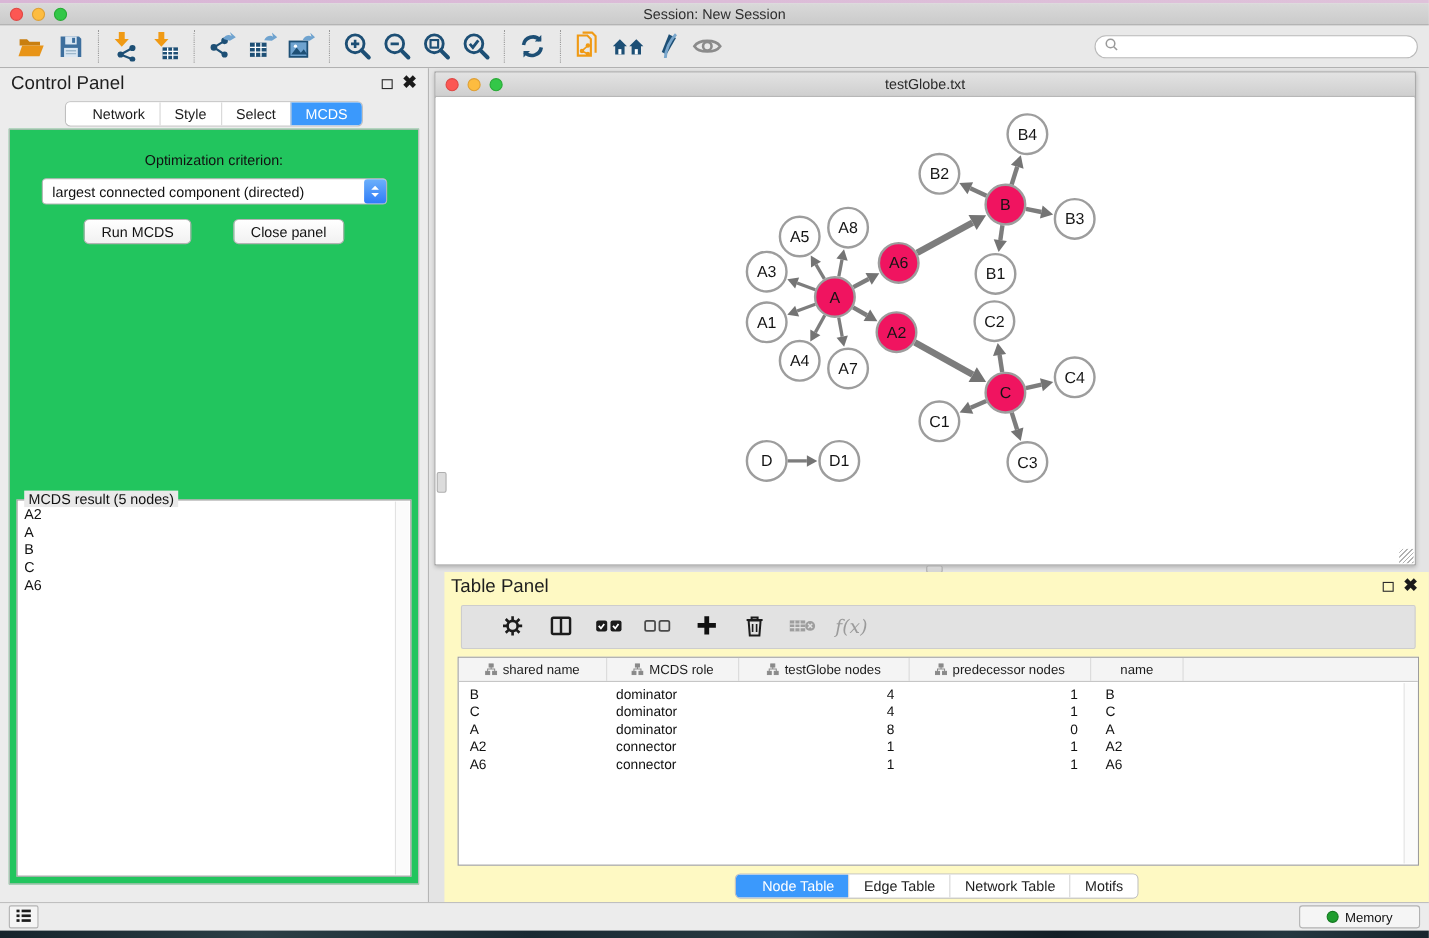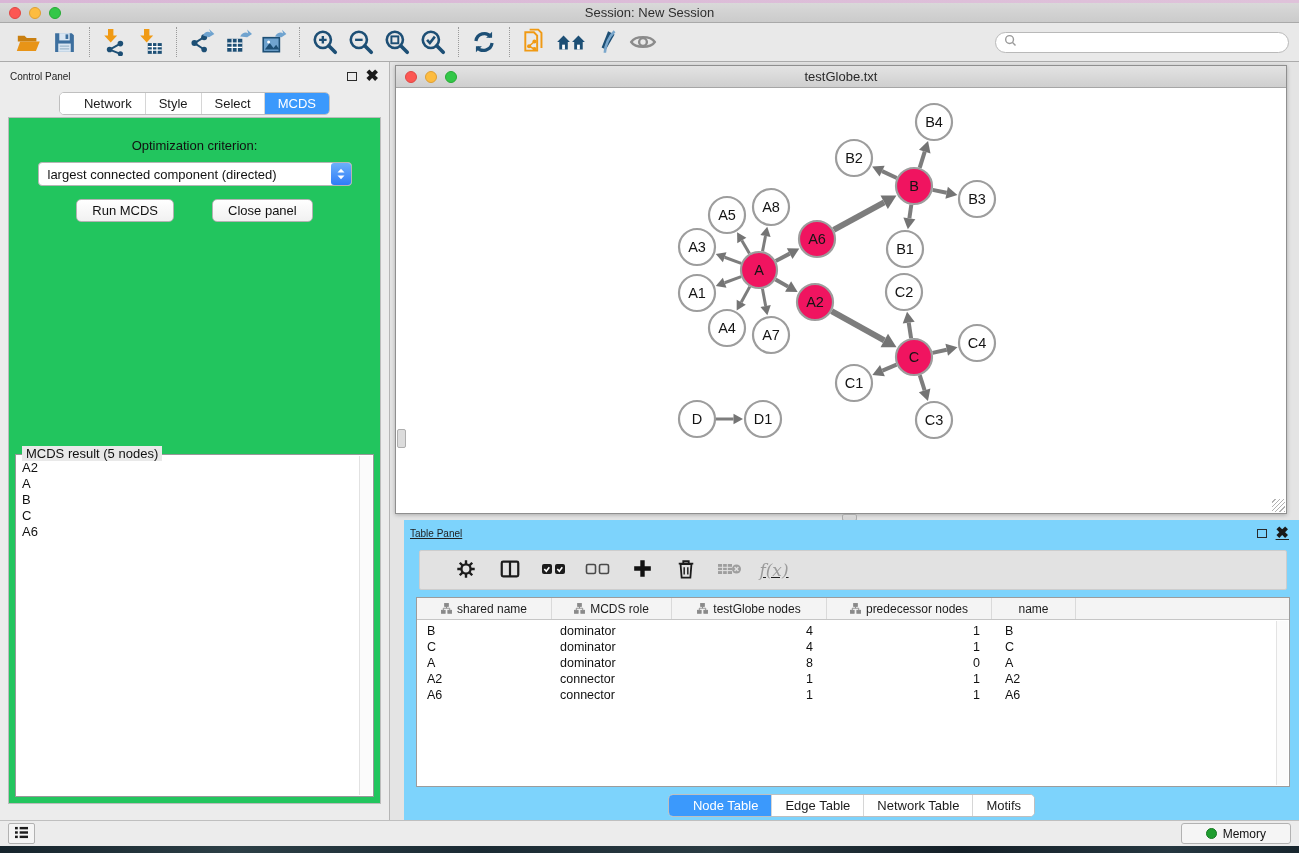--- a/index.html
+++ b/index.html
@@ -23,21 +23,21 @@
   .tb-sep { width:1px; height:30px; border-left:1px dotted #9a9a9a; margin:0 7px; }
   .search-box { margin-left:auto; width:294px; height:21px; background:#fff; border:1px solid #b9b9b9; border-radius:11px; display:flex; align-items:center; padding:0 8px; gap:5px; }
   .search-box input { border:none; outline:none; flex:1; font-size:12px; font-family:"Liberation Sans",sans-serif; background:transparent; }
 
   
   .main { height:758px; display:flex; position:relative; background:#e4e4e4; }
 
   
   .control-panel { width:390px; background:#ececec; border-right:1px solid #b5b5b5; position:relative; }
   .panel-header { height:28px; display:flex; align-items:center; padding:0 10px; }
-  .panel-title { font-size:10px; color:#1e1e1e; }
+  .panel-title { font-size:17px; color:#1e1e1e; }
   .panel-header-btns { margin-left:auto; display:flex; align-items:center; gap:9px; }
   .float-icon { width:10px; height:9px; border:1.6px solid #2a2a2a; display:inline-block; }
   .close-icon { font-size:16px; font-weight:bold; color:#1a1a1a; line-height:10px; }
   .seg { display:flex; border:1px solid #bfbfbf; border-radius:5px; overflow:hidden; background:#fff; }
   .seg-item { padding:3px 13px; font-size:13px; color:#1c1c1c; background:#fff; border-left:1px solid #d6d6d6; cursor:default; }
   .seg-item:first-child { border-left:none;padding-left:24px; }
   .seg-item.active { background:#3b99fc; color:#fff; }
   .cp-tabs-row { display:flex; justify-content:center; margin-top:2px; }
   .cp-content { position:absolute; left:8px; right:8px; top:55px; bottom:16px; background:#22c55e; border:1px solid #bcbcbc; }
   .opt-label { text-align:center; margin-top:20px; font-size:13px; color:#111; }
@@ -59,21 +59,21 @@
 
   
   .network-window { position:absolute; left:5px; top:3px; width:892px; height:449px; background:#fff; border:1px solid #8f8f8f; box-shadow:0 1px 4px rgba(0,0,0,.25); }
   .nw-titlebar { height:22px; background:linear-gradient(#e3e3e3,#cfcfcf); border-bottom:1px solid #a6a6a6; position:relative; display:flex; align-items:center; }
   .nw-title { position:absolute; left:0; right:0; text-align:center; font-size:13px; color:#2a2a2a; }
   .nw-canvas { position:absolute; top:23px; left:0; right:0; bottom:0; background:#fff; }
   .nw-canvas svg { display:block; }
   .nw-grip { position:absolute; right:1px; bottom:1px; width:13px; height:13px; background:repeating-linear-gradient(135deg, transparent 0 2px, #b2b2b2 2px 3px); }
 
   
-  .table-panel { position:absolute; left:14px; right:0; top:458px; height:300px; background:#7dd3fc;text-decoration:underline; }
+  .table-panel { position:absolute; left:14px; right:0; top:458px; height:300px; background:#fef9c3; }
   .tp-header { height:26px; display:flex; align-items:center; padding:0 10px 0 6px; }
   .tp-toolbar { margin:4px 12px 0 15px; height:40px; background:#e2e2e2; border:1px solid #cdcdcd; border-radius:2px; display:flex; align-items:center; gap:0; padding-left:24px; }
   .tp-tool { width:44px; height:34px; display:flex; align-items:center; justify-content:center; }
   .fx-label { font-family:"DejaVu Serif", serif; font-style:italic; font-size:17px; color:#9b9b9b; }
   .tp-table { position:absolute; left:12px; right:9px; top:77px; height:190px; background:#fff; border:1px solid #9c9c9c; overflow:hidden; }
   .tbl-header { display:flex; height:22px; background:#f4f4f4; border-bottom:1px solid #c6c6c6; }
   .th { display:flex; align-items:center; justify-content:center; gap:5px; font-size:12px; color:#1c1c1c; border-right:1px solid #dadada; }
   .th-icon { width:11px; height:11px; fill:#8a8a8a; stroke:#8a8a8a; }
   .tr { display:flex; height:16px; align-items:center; }
   .td { font-size:12.5px; color:#111; white-space:nowrap; }

